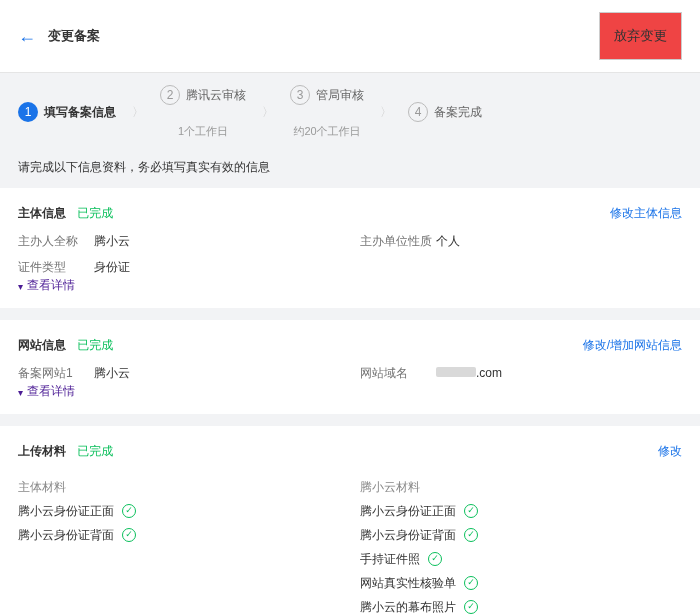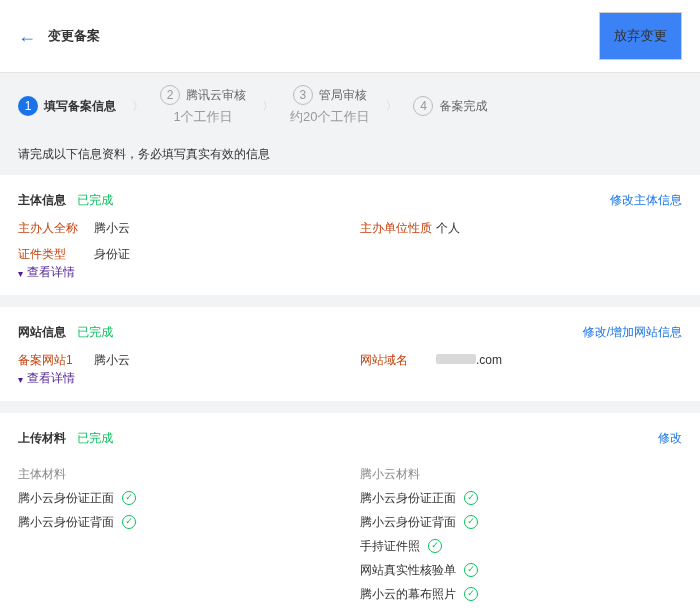--- a/index.html
+++ b/index.html
@@ -1,41 +1,41 @@
 <!DOCTYPE html>
 <html><head>
 <meta charset="utf-8">
 <style>
 *{margin:0;padding:0;box-sizing:border-box}
 body{font:12px/1.5 -apple-system,"Helvetica Neue","PingFang SC","Microsoft YaHei",sans-serif;color:#333;background:#f2f3f5;width:700px}
 .header{display:flex;align-items:center;justify-content:space-between;background:#fff;padding:12px 18px;border-bottom:1px solid #e5e5e5}
 .header-left{display:flex;align-items:center;gap:12px}
 .back-arrow{color:#1a73e8;font-size:18px;cursor:pointer}
 .title{font-size:13px;font-weight:600}
-.btn-outline{border:1px solid #ccc;background:#3b82f6;padding:14px 14px;cursor:pointer;color:#333}
+.btn-outline{border:1px solid #ccc;background:#ef4444;padding:14px 14px;cursor:pointer;color:#333}
 .steps{display:flex;align-items:center;padding:12px 18px;background:#f2f3f5;gap:4px}
 .step{display:flex;flex-direction:column;align-items:center}
 .step-row{display:flex;align-items:center;gap:6px}
 .step-num{width:20px;height:20px;border-radius:50%;display:flex;align-items:center;justify-content:center;font-size:12px}
 .step.active .step-num{background:#1a73e8;color:#fff}
 .step:not(.active) .step-num{border:1px solid #bbb;color:#999}
 .step-label{color:#333}
 .step:not(.active) .step-label{color:#666}
 .step.active .step-label{font-weight:600}
-.step-sub{font-size:13px;color:#999;margin-top:2px}
+.step-sub{font-size:11px;color:#999;margin-top:18px}
 .step-sep{color:#ccc;margin:0 12px;font-size:12px}
 .notice{padding:6px 18px 12px;color:#333}
 .card{background:#fff;margin:0 0 12px;padding:16px 18px 14px}
 .card-head{display:flex;align-items:flex-end;justify-content:space-between;margin-bottom:10px}
 .card-title{font-weight:600}
 .status-done{color:#0abf5b;margin-left:8px;font-weight:400}
 .card-link{color:#1a73e8;cursor:pointer}
 .fields{display:grid;grid-template-columns:1fr 1fr;row-gap:8px;column-gap:20px}
 .field{display:flex}
-.flabel{color:#c2410c;width:76px;flex-shrink:0}
+.flabel{color:#737373;width:76px;flex-shrink:0}
 .fval{color:#333}
 .mask{display:inline-block;width:120px;height:10px;background:#d9d9d9;border-radius:2px}
 .expand{margin-top:0;color:#4c1d95;cursor:pointer;display:flex;align-items:flex-end;gap:4px}
 .expand::before{content:"▾";font-size:10px}
 .section-sub{color:#888;margin:8px 0 6px}
 .checklist{display:flex;flex-direction:column;gap:6px}
 .check-item{display:flex;align-items:center;gap:8px}
 .check-ok{width:14px;height:14px;border:1.5px solid #0abf5b;border-radius:50%;display:flex;align-items:center;justify-content:center;color:#0abf5b;font-size:9px}
 .cols{display:grid;grid-template-columns:1fr 1fr;gap:20px}
 </style>

